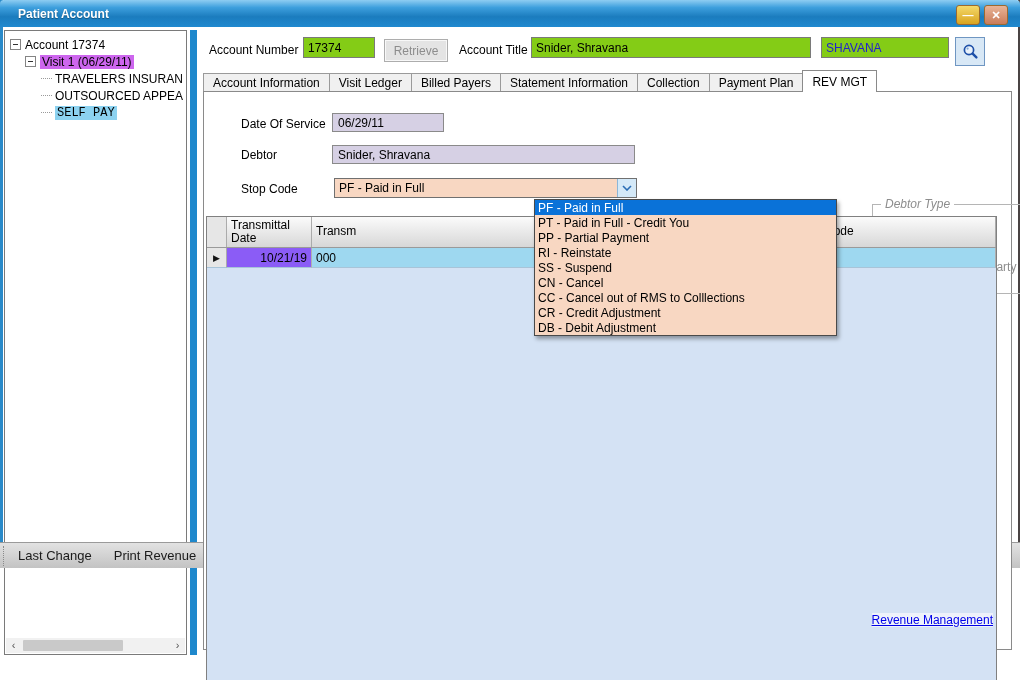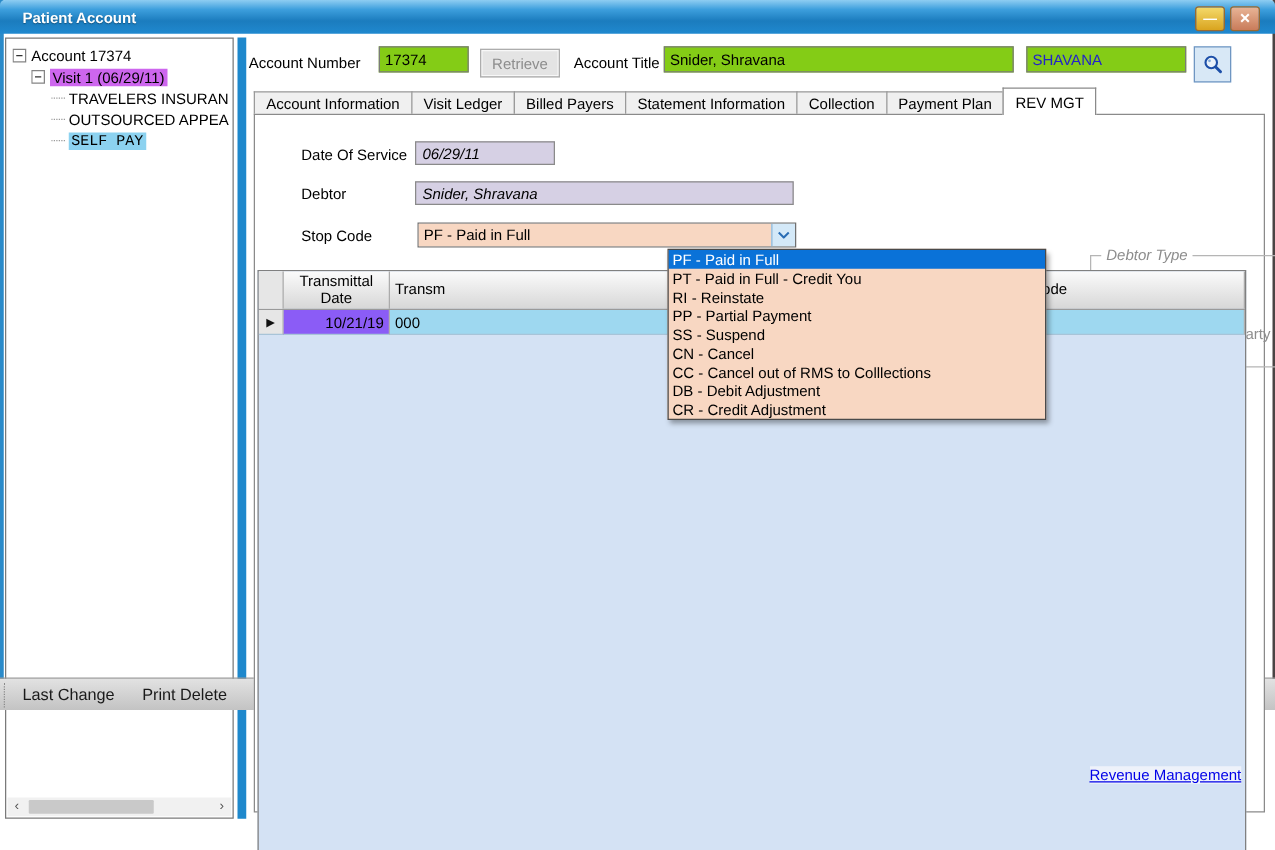--- a/index.html
+++ b/index.html
@@ -47,21 +47,21 @@
     background:#d8e8f6;border:1px solid #6f96c2;display:flex;align-items:center;justify-content:center;}
   
   .tabs{position:absolute;left:200px;top:71px;height:21px;display:flex;align-items:flex-end;}
   .tab{border:1px solid #9a9a9a;border-bottom:none;background:#f0f0f0;height:18px;
     padding:0 9px;font-size:12px;display:flex;align-items:center;margin-right:-1px;position:relative;}
   .tab.active{background:#fff;height:21px;z-index:3;border-color:#8a8a8a;}
   .tabpage{position:absolute;left:200px;top:91px;width:809px;height:559px;
     background:#fff;border:1px solid #8a8a8a;box-sizing:border-box;z-index:1;}
   
   .lav{position:absolute;background:#d6d0e4;border:1px solid #8a8a8a;font-size:12px;
-    padding:1px 5px;box-sizing:border-box;display:flex;align-items:center;font-style:italic;}
+    padding:1px 5px;box-sizing:border-box;display:flex;align-items:center;}
   .combo{position:absolute;left:330px;top:177px;width:303px;height:20px;border:1px solid #707070;
     box-sizing:border-box;display:flex;z-index:5;}
   .combo .val{flex:1;background:#f8d7c2;font-size:12px;padding:2px 4px;display:flex;align-items:center;}
   .combo .dd{width:18px;background:#d4e9f8;border-left:1px solid #8cb6d8;
     display:flex;align-items:center;justify-content:center;}
   .dropdown{position:absolute;left:330px;top:198px;width:301px;background:#f8d7c2;
     border:1px solid #4a4a4a;z-index:20;box-shadow:2px 3px 4px rgba(0,0,0,.35);}
   .dd-item{height:15px;font-size:12px;padding:0 3px;display:flex;align-items:center;
     white-space:nowrap;color:#000;}
   .dd-item.selected{background:#0a72d8;color:#fff;}
@@ -79,21 +79,21 @@
     border:1px solid #808080;box-sizing:border-box;background:#d4e2f4;overflow:hidden;}
   .g-head{display:flex;height:30px;background:linear-gradient(180deg,#fbfbfb,#d7d7d7);
     border-bottom:1px solid #9a9a9a;font-size:12px;}
   .g-hcell{border-right:1px solid #ababab;box-sizing:border-box;display:flex;
     align-items:center;padding:0 4px;line-height:1.1;}
   .g-row{display:flex;height:20px;font-size:12px;}
   .g-cell{border-right:1px solid #b0b0b0;border-bottom:1px solid #a8c4d8;
     box-sizing:border-box;display:flex;align-items:center;padding:0 4px;background:#9ed8f0;}
   .sel-cell{width:20px;background:#e6e6e6;justify-content:center;border-right:1px solid #ababab;}
   .c-tdate{width:85px;}.c-tnum{width:325px;}.c-bal{width:78px;}.c-lpd{width:78px;}.c-scode{width:203px;}
-  .ar{justify-content:flex-end;text-align:center;}
+  .ar{justify-content:flex-end;text-align:left;}
   .rowmark{color:#111;font-size:9px;}
   
   .rev-link{position:absolute;right:18px;bottom:22px;font-size:12px;color:#0000e8;
     text-decoration:underline;background:#eef2fa;}
   .statusbar{position:absolute;left:-3px;bottom:-2px;width:1020px;height:26px;
     background:linear-gradient(180deg,#e2e2e2,#c3c3c3);border-top:1px solid #9a9a9a;
     display:flex;align-items:center;font-size:13px;color:#1a1a1a;box-sizing:border-box;}
   .grip{width:6px;height:20px;margin-left:3px;border-left:1px dotted #8a8a8a;}
   .sb-item{margin-left:22px;white-space:nowrap;}
   .sb-item.first{margin-left:8px;}
@@ -145,21 +145,21 @@
     </div>
     <div class="tree-hscroll">
       <span class="sb-arrow">‹</span>
       <span class="sb-thumb"></span>
       <span class="spacer"></span>
       <span class="sb-arrow">›</span>
     </div>
   </div>
   <div class="splitter"></div>
 
-  <span class="lbl" style="left:196px;top:43px;">Account Number</span>
+  <span class="lbl" style="left:206px;top:43px;">Account Number</span>
   <input class="tb" style="left: 300px; top: 37px; width: 72px; height: 21px;" value="17374">
   <div class="btn-disabled" style="left:381px;top:39px;width:62px;height:21px;">
       <span>Retrieve</span>
     </div>
   <span class="lbl" style="left:456px;top:43px;">Account Title</span>
   <input class="tb" style="left: 528px; top: 37px; width: 280px; height: 21px;" value="Snider, Shravana">
   <input class="tb" style="left: 818px; top: 37px; width: 128px; height: 21px; color: rgb(34, 34, 204);" value="SHAVANA">
   <div class="search-btn">
     <svg width="17" height="17" viewBox="0 0 17 17">
       <circle cx="7" cy="7" r="4.6" fill="#eaf2fa" stroke="#1d4fa8" stroke-width="1.7"></circle>
@@ -230,36 +230,36 @@
         <div class="g-cell c-bal ar">$15,697.55</div>
         <div class="g-cell c-lpd ar">10/14/19</div>
         <div class="g-cell c-scode"></div>
       </div>
 
     </div>
 
     <div class="dropdown" style="top:107px;">
       <div class="dd-item selected">PF - Paid in Full</div>
       <div class="dd-item">PT - Paid in Full - Credit You</div>
+      <div class="dd-item">PP - Partial Payment</div>
       <div class="dd-item">RI - Reinstate</div>
-      <div class="dd-item">PP - Partial Payment</div>
       <div class="dd-item">SS - Suspend</div>
       <div class="dd-item">CN - Cancel</div>
       <div class="dd-item">CC - Cancel out of RMS to Colllections</div>
+      <div class="dd-item">CR - Credit Adjustment</div>
       <div class="dd-item">DB - Debit Adjustment</div>
-      <div class="dd-item">CR - Credit Adjustment</div>
     </div>
 
     <a class="rev-link" href="#">Revenue Management</a>
   </div>
 
   <div class="statusbar">
     <span class="grip"></span>
     <span class="sb-item first">Last Change</span>
-    <span class="sb-item">Print Delete</span>
+    <span class="sb-item">Print Revenue</span>
     <span class="sb-item">View Notes</span>
     <span class="sb-item">Print OP5018 - Visit Charge Detail</span>
     <span class="sb-spacer"></span>
     <span class="sb-disabled">Retrieve</span>
     <span class="sb-disabled">Save</span>
     <span class="sb-disabled">Cancel</span>
     <span class="sb-disabled">Delete</span>
     <span class="sb-bars">
         <i></i>
         <i></i>

